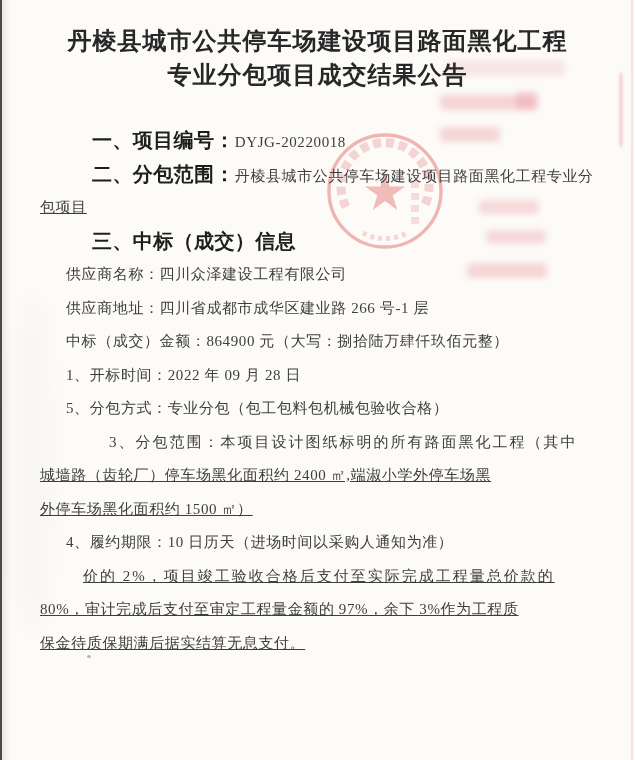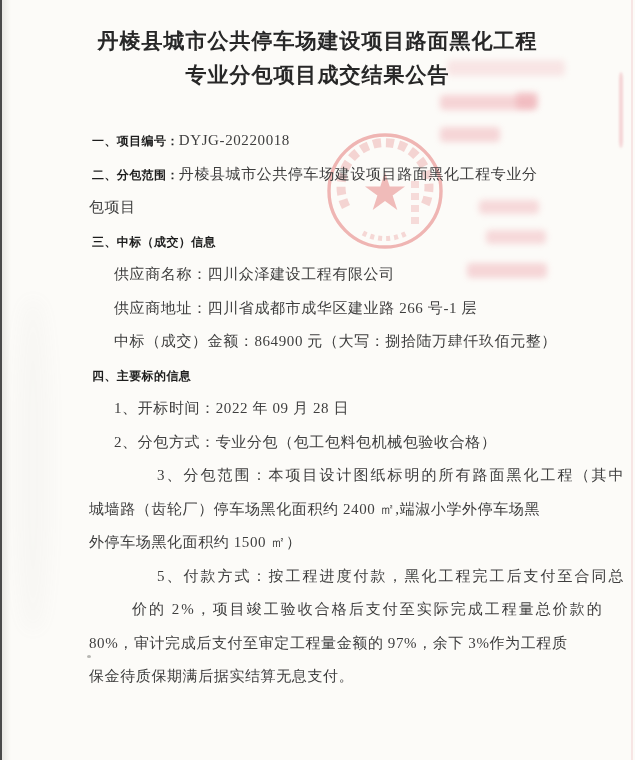--- a/index.html
+++ b/index.html
@@ -16,32 +16,32 @@
                      background:#f2c9cc; opacity:.45; }
   .edge-right-arc  { position:absolute; left:619px; top:72px; width:4px; height:76px;
                      background:#efb6bb; border-radius:50% / 10%; opacity:.55; filter:blur(1px); }
   .smudge { position:absolute; left:16px; top:300px; width:34px; height:330px;
             background:#9a9a96; opacity:.045; filter:blur(9px); border-radius:40%; }
   .dot-artifact { position:absolute; left:87px; top:655px; width:4px; height:3px;
             background:#8a8a86; opacity:.6; border-radius:50%; filter:blur(.5px); }
 
   
   .title-block { position:absolute; left:0; top:24px; width:635px; text-align:center; }
-  .title-line  { font-size:21px; font-weight:bold; color:#272727; line-height:34px;
+  .title-line  { font-size:24px; font-weight:bold; color:#272727; line-height:34px;
                  letter-spacing:1px; }
 
   
   .content { position:absolute; left:0; top:124px; width:635px; }
   .line { height:33.5px; line-height:33.5px; font-size:15px; color:#3e3e3e;
           letter-spacing:.6px; white-space:nowrap; }
-  .line .lbl { font-family:"Liberation Sans", sans-serif; font-size:12px;
+  .line .lbl { font-family:"Liberation Sans", sans-serif; font-size:20px;
                font-weight:bold; color:#1d1d1d; letter-spacing:.4px; }
   .ind-a { padding-left:92px; }
-  .ind-b { padding-left:114px; }
-  .ind-c { padding-left:89px; }
+  .ind-b { padding-left:66px; }
+  .ind-c { padding-left:40px;text-decoration:underline; }
   .spread { letter-spacing:2px;margin-left:43px; }
 
   
   .seal { position:absolute; left:325px; top:131px; width:120px; height:120px;
           mix-blend-mode:multiply; filter:blur(.6px); }
 
   
   .bleed { position:absolute; background:#ec99a2; filter:blur(3px); border-radius:4px; }
   .bleed-a  { left:447px; top:60px;  width:118px; height:16px; opacity:.22; }
   .bleed-b  { left:440px; top:95px;  width:96px;  height:15px; opacity:.40; }
@@ -96,27 +96,24 @@
     <div class="line ind-a">
       <span class="lbl">二、分包范围：</span><span>丹棱县城市公共停车场建设项目路面黑化工程专业分</span>
     </div>
     <div class="line ind-c">包项目</div>
     <div class="line ind-a">
       <span class="lbl">三、中标（成交）信息</span>
     </div>
     <div class="line ind-b">供应商名称：四川众泽建设工程有限公司</div>
     <div class="line ind-b">供应商地址：四川省成都市成华区建业路 266 号-1 层</div>
     <div class="line ind-b">中标（成交）金额：864900 元（大写：捌拾陆万肆仟玖佰元整）</div>
-    <div class="line ind-a">
-      <span class="lbl">四、主要标的信息</span>
-    </div>
     <div class="line ind-b">1、开标时间：2022 年 09 月 28 日</div>
-    <div class="line ind-b">2、分包方式：专业分包（包工包料包机械包验收合格）</div>
+    <div class="line ind-b">5、分包方式：专业分包（包工包料包机械包验收合格）</div>
     <div class="line ind-b spread">3、分包范围：本项目设计图纸标明的所有路面黑化工程（其中</div>
     <div class="line ind-c">城墙路（齿轮厂）停车场黑化面积约 2400 ㎡,端淑小学外停车场黑</div>
     <div class="line ind-c">外停车场黑化面积约 1500 ㎡）</div>
-    <div class="line ind-b spread">5、付款方式：按工程进度付款，黑化工程完工后支付至合同总</div>
+    <div class="line ind-b">4、履约期限：10 日历天（进场时间以采购人通知为准）</div>
     <div class="line ind-c spread">价的 2%，项目竣工验收合格后支付至实际完成工程量总价款的</div>
     <div class="line ind-c">80%，审计完成后支付至审定工程量金额的 97%，余下 3%作为工程质</div>
     <div class="line ind-c">保金待质保期满后据实结算无息支付。</div>
   </div>
 
 </div>
 
 </body></html>

